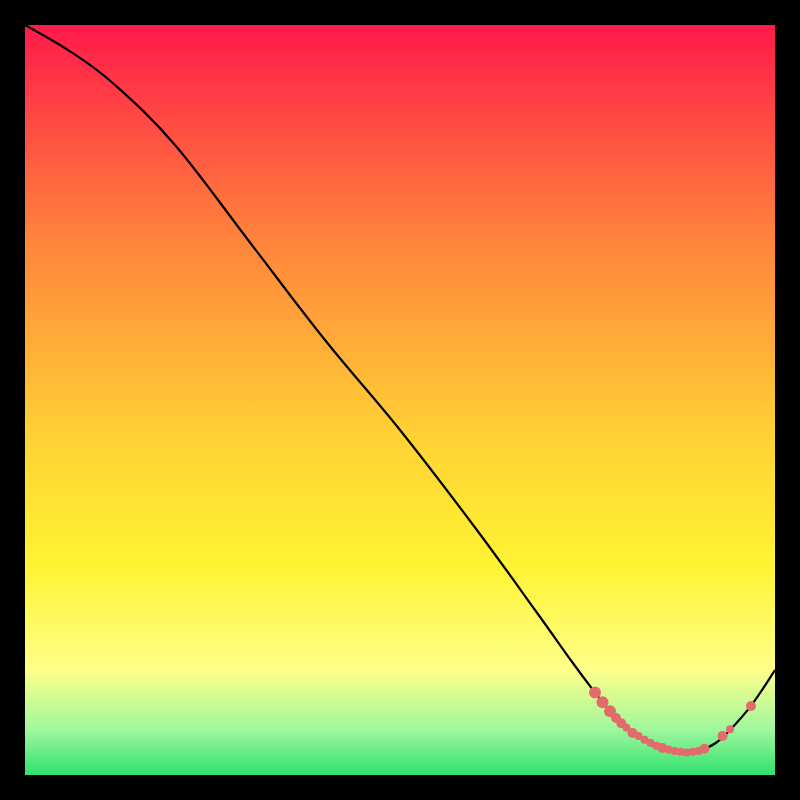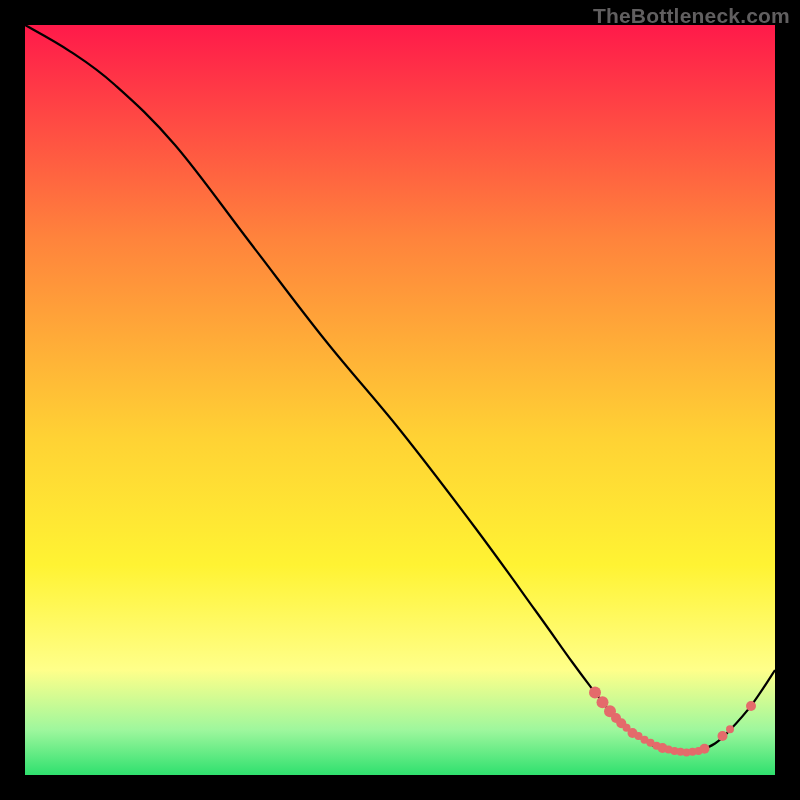--- a/index.html
+++ b/index.html
@@ -31,21 +31,20 @@
     font-weight: bold;
     color: #615f60;
     letter-spacing: 0.2px;
   }
   svg { display: block; }
 </style>
 </head>
 <body>
 
 <div class="stage">
-  <div class="watermark">TheBottleneck.com</div>
 
   <svg class="plot" viewBox="0 0 750 750" preserveAspectRatio="none">
     <defs>
       <linearGradient id="bg-grad" x1="0" y1="0" x2="0" y2="1">
         <stop id="g0" offset="0%" stop-color="#ff1a4a"></stop>
         <stop id="g1" offset="28%" stop-color="#ff823c"></stop>
         <stop id="g2" offset="55%" stop-color="#ffd234"></stop>
         <stop id="g3" offset="72%" stop-color="#fff333"></stop>
         <stop id="g4" offset="86%" stop-color="#ffff8a"></stop>
         <stop id="g5" offset="94%" stop-color="#9ef79d"></stop>

